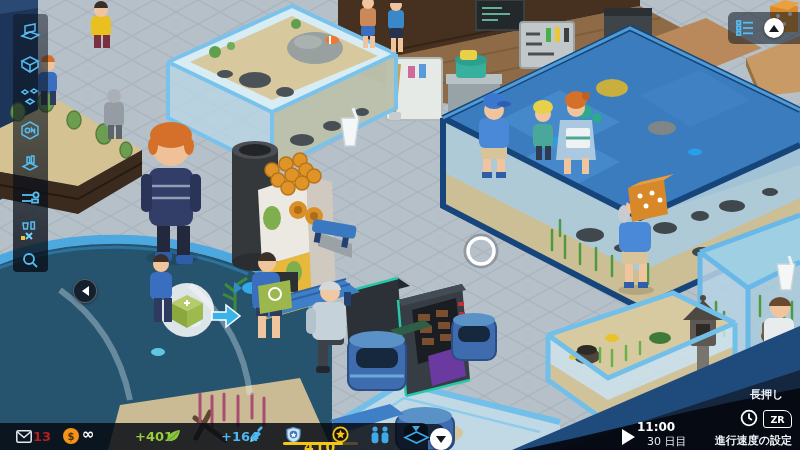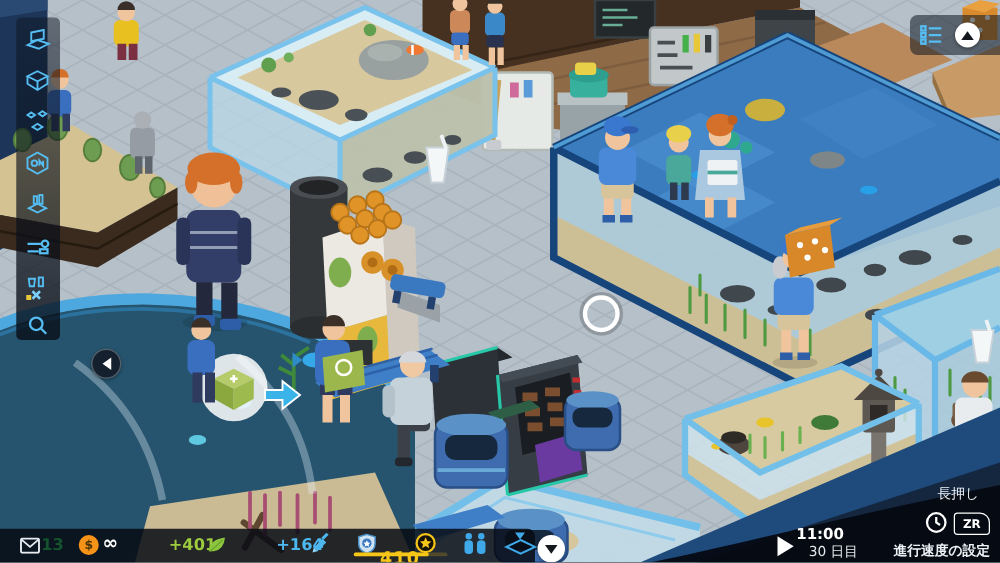--- a/index.html
+++ b/index.html
@@ -13,21 +13,21 @@
     background:linear-gradient(180deg,rgba(14,22,34,.50),rgba(8,14,24,.82));}
   .side-ic{position:absolute;left:6px;width:23px;height:23px;}
   #back-btn{left:73px;top:279px;width:22px;height:22px;border-radius:50%;
     background:rgba(18,24,34,.85);border:1px solid rgba(255,255,255,.28);
     display:flex;align-items:center;justify-content:center;box-shadow:0 1px 3px rgba(0,0,0,.4);}
   .tri-left{width:0;height:0;border:5px solid transparent;border-right:7px solid #fff;margin-left:-4px;}
   
   #hudbar{left:0;top:423px;width:428px;height:27px;background:rgba(7,11,19,.85);
           border-radius:0 6px 0 0;}
   .hud-txt{position:absolute;font-weight:bold;font-size:13px;line-height:1;}
-  #mail-count{left:33px;top:430px;color:#14532d;}
+  #mail-count{left:33px;top:430px;color:#b91c1c;}
   #coin{left:63px;top:428px;width:16px;height:16px;border-radius:50%;background:#f59318;
         color:#4a3408;font-size:10px;font-weight:bold;display:flex;align-items:center;justify-content:center;}
   #money-val{left:82px;top:427px;color:#fff;font-size:15px;}
   #eco-val{left:135px;top:430px;color:#9ccc3e;}
   #sci-val{left:221px;top:430px;color:#4db8f0;}
   #prestige-val{left:304px;top:440px;color:#f5c518;font-size:14px;letter-spacing:1px;}
   #prestige-track{left:283px;top:442px;width:75px;height:3px;background:rgba(245,197,24,.22);border-radius:2px;}
   #prestige-fill{height:3px;background:#f5c518;border-radius:2px;}
   .round-btn{width:22px;height:22px;border-radius:50%;background:#fff;
     display:flex;align-items:center;justify-content:center;box-shadow:0 1px 3px rgba(0,0,0,.45);}
@@ -37,21 +37,21 @@
   
   #menu-panel{right:0;top:12px;width:72px;height:32px;background:rgba(13,21,34,.55);
               border-radius:6px 0 0 6px;}
   #menu-collapse{left:36px;top:6px;width:20px;height:20px;}
   
   #swoosh{right:0;bottom:0;width:280px;height:72px;}
   #play-btn{left:622px;top:429px;width:0;height:0;border:8px solid transparent;
             border-left:13px solid #fff;border-right:none;}
   #time-clock{left:637px;top:420px;color:#fff;font-size:12px;font-weight:bold;}
   #time-day{left:647px;top:434px;color:#e4e9ee;font-size:11px;}
-  #hold-hint{left:750px;top:387px;color:#eef2f6;font-size:11px;font-weight:normal;}
+  #hold-hint{left:750px;top:387px;color:#eef2f6;font-size:11px;font-weight:bold;}
   #zr-badge{left:763px;top:410px;width:27px;height:16px;border:1.6px solid #fff;
     border-radius:3px 8px 3px 3px;color:#fff;font-size:9.5px;font-weight:bold;
     display:flex;align-items:center;justify-content:center;}
   #speed-label{right:8px;top:433px;color:#eef2f6;font-size:11px;font-weight:bold;text-align:center;}
 </style>
 </head>
 <body>
 
 <div id="stage">
 

